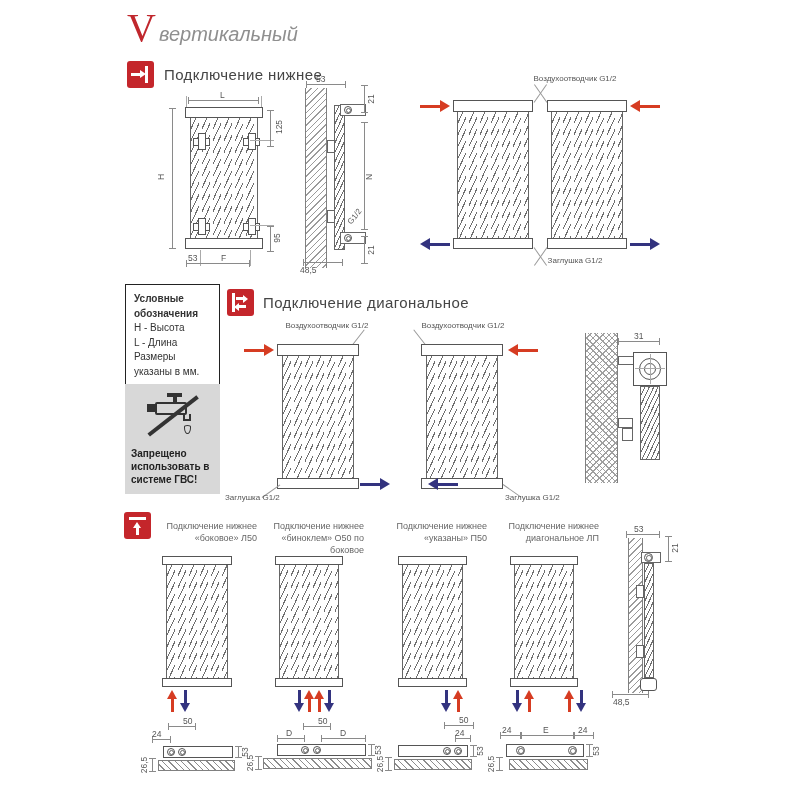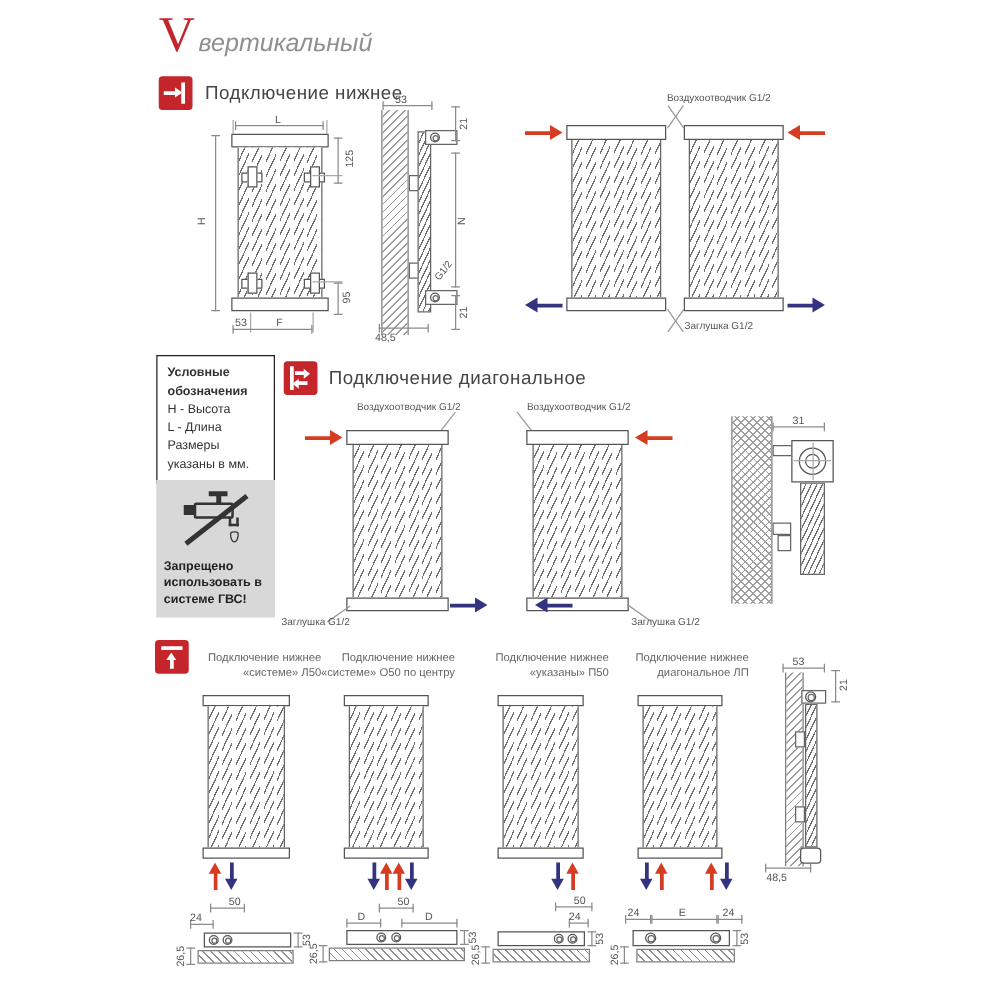--- a/index.html
+++ b/index.html
@@ -255,25 +255,25 @@
   </div>
 
   <div class="ricon" style="left:124px;top:512px;">
     <i style="left:5px;top:5px;width:17px;height:3px;"></i>
     <div class="tri" style="left:9px;top:10px;border-left:4.5px solid transparent;border-right:4.5px solid transparent;border-bottom:6px solid #fff;"></div>
     <i style="left:12px;top:15px;width:3px;height:8px;"></i>
   </div>
 
   <div class="abs col-title" style="left:147px;top:520px;width:110px;">
     <div>Подключение нижнее</div>
-    <div>«системе» Л50</div>
+    <div>«боковое» Л50</div>
   </div>
   <div class="abs col-title" style="left:254px;top:520px;width:110px;">
     <div>Подключение нижнее</div>
-    <div>«системе» О50 по центру</div>
+    <div>«биноклем» О50 по боковое</div>
   </div>
   <div class="abs col-title" style="left:377px;top:520px;width:110px;">
     <div>Подключение нижнее</div>
     <div>«указаны» П50</div>
   </div>
   <div class="abs col-title" style="left:489px;top:520px;width:110px;">
     <div>Подключение нижнее</div>
     <div>диагональное ЛП</div>
   </div>
 

